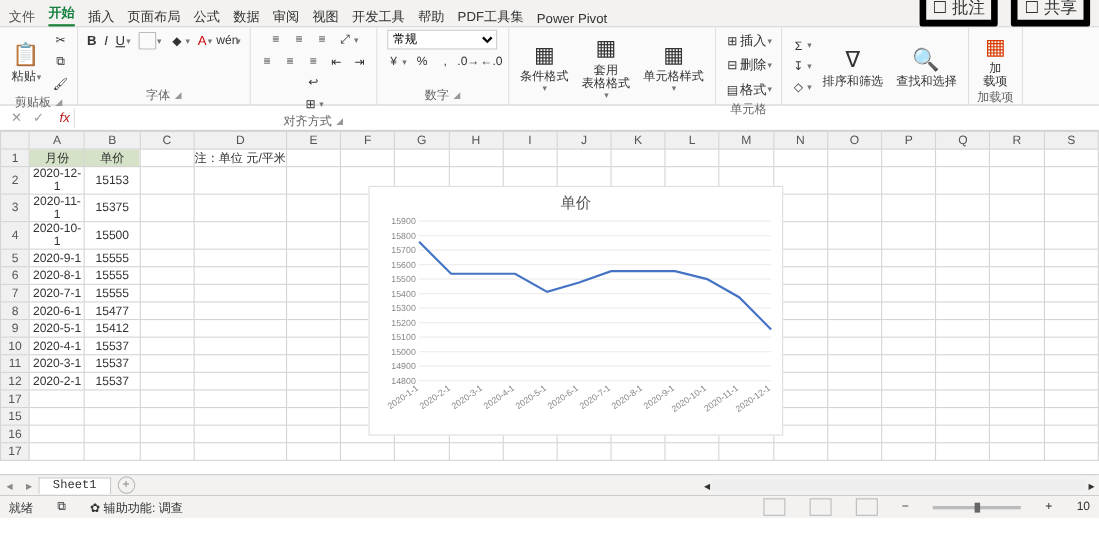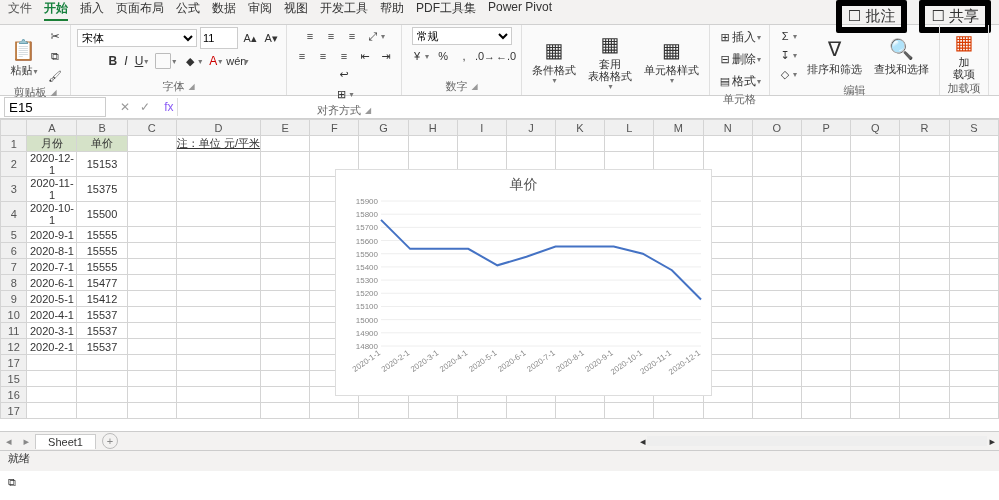--- a/index.html
+++ b/index.html
@@ -1,16 +1,16 @@
 <!DOCTYPE html>
 <html><head>
 <meta charset="utf-8">
 <style>
   html, body { margin: 0; padding: 0; font-family: "Microsoft YaHei", "SimSun", sans-serif; font-size: 12px; color: #333; background: #fff; overflow: hidden; width: 999px; height: 500px; }
-  .tabs { display: flex; align-items: flex-start; height: 24px; padding: 0 8px; border-bottom: 1px solid #d0d0d0; gap: 12px; background: #f3f2f1; }
+  .tabs { display: flex; align-items: flex-end; height: 24px; padding: 0 8px; border-bottom: 1px solid #d0d0d0; gap: 12px; background: #f3f2f1; }
   .tabs .tab { color: #333; cursor: pointer; }
   .tabs .tab.active { color: #15803d; font-weight: bold; border-bottom: 2px solid #1a7f37; padding-bottom: 2px; }
   .tabs .tab.file { color: #555; }
   .tabs .spacer { flex: 1; }
   .tabs .right-btn { border: 6px solid #000000; padding: 1px 6px; border-radius: 2px; cursor: pointer; font-size: 15px; }
   .ribbon { display: flex; height: 70px; border-bottom: 1px solid #d0d0d0; background: #fafafa; }
   .group { display: flex; flex-direction: column; justify-content: space-between; border-right: 1px solid #e0e0e0; padding: 2px 6px 1px 6px; }
   .group-body { display: flex; align-items: center; gap: 4px; flex: 1; }
   .group-label { text-align: center; font-size: 11px; color: #666; display: flex; justify-content: center; align-items: center; gap: 4px; }
   .group-label .dialog-l { font-size: 8px; color: #999; cursor: pointer; }
@@ -23,44 +23,44 @@
   .icon { width: 16px; height: 16px; display: inline-flex; align-items: center; justify-content: center; font-size: 12px; }
   .icon.sm { width: 14px; height: 14px; font-size: 11px; }
   .icon.big { width: 28px; height: 28px; font-size: 20px; }
   .dd { font-size: 8px; color: #777; margin-left: 1px; }
   .thin-border { border: 1px solid #bbb; border-radius: 1px; }
   .vbtn { display: flex; flex-direction: column; align-items: center; cursor: pointer; padding: 1px 4px; }
   .vbtn .lbl { font-size: 11px; text-align: center; line-height: 1.1; }
   .namebox-row { display: flex; align-items: center; height: 22px; border-bottom: 1px solid #d0d0d0; }
   .namebox { width: 92px; border: 1px solid #ccc; height: 18px; margin: 0 4px; padding: 0 4px; }
   .fx-btns { display: flex; gap: 6px; padding: 0 8px; color: #999; }
-  .fx-label { color: #8b5cf6; padding: 0 4px; }
+  .fx-label { font-style: italic; color: #b91c1c; padding: 0 4px; }
   .formula-bar { flex: 1; height: 18px; border-left: 1px solid #ddd; }
   .sheet-area { position: relative; height: 312px; overflow: hidden; border-bottom: 1px solid #ccc; }
   table.grid { border-collapse: collapse; table-layout: fixed; }
   table.grid th, table.grid td { border: 1px solid #d4d4d4; height: 15px; font-size: 11px; padding: 0; text-align: center; font-weight: normal; }
   table.grid th { background: #f0f0f0; color: #555; }
   table.grid th.rowh { width: 26px; }
   table.grid th.colh { width: 50px; }
   table.grid td { width: 50px; background: #fff; }
   table.grid td.sel { background: #d5e2c8; }
   .chart { position: absolute; left: 335px; top: 50px; width: 375px; height: 225px; background: #fff; border: 1px solid #ddd; }
   .chart-title { text-align: center; font-size: 14px; color: #555; padding: 6px 0 2px 0; font-family: SimSun; }
   .chart svg { display: block; }
   .chart .ylab { font-size: 8px; fill: #888; text-anchor: end; }
   .chart .xlab { font-size: 8px; fill: #888; text-anchor: end; }
   .chart .gridline { stroke: #eee; stroke-width: 1; }
   .chart .series { stroke: #4472c4; stroke-width: 2; fill: none; }
   .sheet-tabs { display: flex; align-items: center; height: 18px; background: #f3f2f1; border-bottom: 1px solid #ccc; font-size: 11px; }
   .sheet-tabs .nav { padding: 0 6px; color: #888; cursor: pointer; }
-  .sheet-tabs .stab { padding: 1px 12px; background: #fff; border: 1px solid #ccc; border-bottom: none; cursor: pointer; }
+  .sheet-tabs .stab { padding: 1px 12px; background: #fff; border: 1px solid #ccc; border-bottom: none; cursor: pointer; font-family: Liberation Mono, monospace; }
   .sheet-tabs .add { width: 14px; height: 14px; border: 1px solid #bbb; border-radius: 50%; margin-left: 6px; display: flex; align-items: center; justify-content: center; cursor: pointer; color: #888; }
   .sheet-tabs .hscroll { flex: 1; display: flex; justify-content: flex-end; align-items: center; padding-right: 4px; gap: 2px; }
   .sheet-tabs .hscroll .track { width: 340px; height: 10px; background: #eee; }
-  .statusbar { display: flex; align-items: flex-start; height: 20px; background: #f3f2f1; font-size: 11px; padding: 0 8px; gap: 10px; flex-direction: column; }
+  .statusbar { display: flex; align-items: center; height: 20px; background: #f3f2f1; font-size: 11px; padding: 0 8px; gap: 22px; }
   .statusbar .spacer { flex: 1; }
   .statusbar .viewbtn { width: 18px; height: 14px; border: 1px solid #bbb; cursor: pointer; }
   .statusbar .zoom-slider { width: 80px; height: 3px; background: #bbb; position: relative; }
   .statusbar .zoom-slider .thumb { position: absolute; left: 38px; top: -3px; width: 5px; height: 9px; background: #666; }
 </style>
 </head>
 <body>
 
 <div class="tabs">
   <span class="tab file">文件</span>
@@ -101,30 +101,20 @@
       </div>
     </div>
     <div class="group-label">
         <span>剪贴板</span>
         <span class="dialog-l">◢</span>
       </div>
   </div>
 
   <div class="group">
     <div class="group-body stackv">
-      <div class="row">
-        <select class="font-name"><option>宋体</option></select>
-        <input class="font-size" value="11" style="">
-        <span class="btn">
-            <span class="icon sm">A▴</span>
-          </span>
-        <span class="btn">
-            <span class="icon sm">A▾</span>
-          </span>
-      </div>
       <div class="row">
         <span class="btn">
             <b>B</b>
           </span>
         <span class="btn">
             <i>I</i>
           </span>
         <span class="btn">
             <u>U</u>
             <span class="dd">▾</span>
@@ -295,41 +285,37 @@
       </div>
       <div class="vbtn">
           <span class="icon big">ᐁ</span>
           <span class="lbl">排序和筛选</span>
         </div>
       <div class="vbtn">
           <span class="icon big">🔍</span>
           <span class="lbl">查找和选择</span>
         </div>
     </div>
-    <div class="group-label">
-        <span>编辑</span>
-      </div>
   </div>
 
   <div class="group">
     <div class="group-body">
       <div class="vbtn">
           <span class="icon big" style="color:#d83b01">▦</span>
           <span class="lbl" style="white-space:pre">加
 载项</span>
         </div>
     </div>
     <div class="group-label">
         <span>加载项</span>
       </div>
   </div>
 </div>
 
 <div class="namebox-row">
-  <input class="namebox" value="E15" style="">
   <div class="fx-btns">
     <span class="btn">
         <span>✕</span>
       </span>
     <span class="btn">
         <span>✓</span>
       </span>
   </div>
   <span class="fx-label">fx</span>
   <div class="formula-bar"></div>
@@ -358,21 +344,21 @@
           <th class="colh">P</th>
           <th class="colh">Q</th>
           <th class="colh">R</th>
           <th class="colh">S</th>
         </tr>
         <tr>
           <th class="rowh">1</th>
           <td class="sel">月份</td>
           <td class="sel">单价</td>
           <td class=""></td>
-          <td class="" style="text-align: center; white-space: nowrap; overflow: visible; text-decoration: underline;">注：单位 元/平米</td>
+          <td class="" style="text-align: center; white-space: nowrap; overflow: visible;">注：单位 元/平米</td>
           <td class=""></td>
           <td class=""></td>
           <td class=""></td>
           <td class=""></td>
           <td class=""></td>
           <td class=""></td>
           <td class=""></td>
           <td class=""></td>
           <td class=""></td>
           <td class=""></td>

